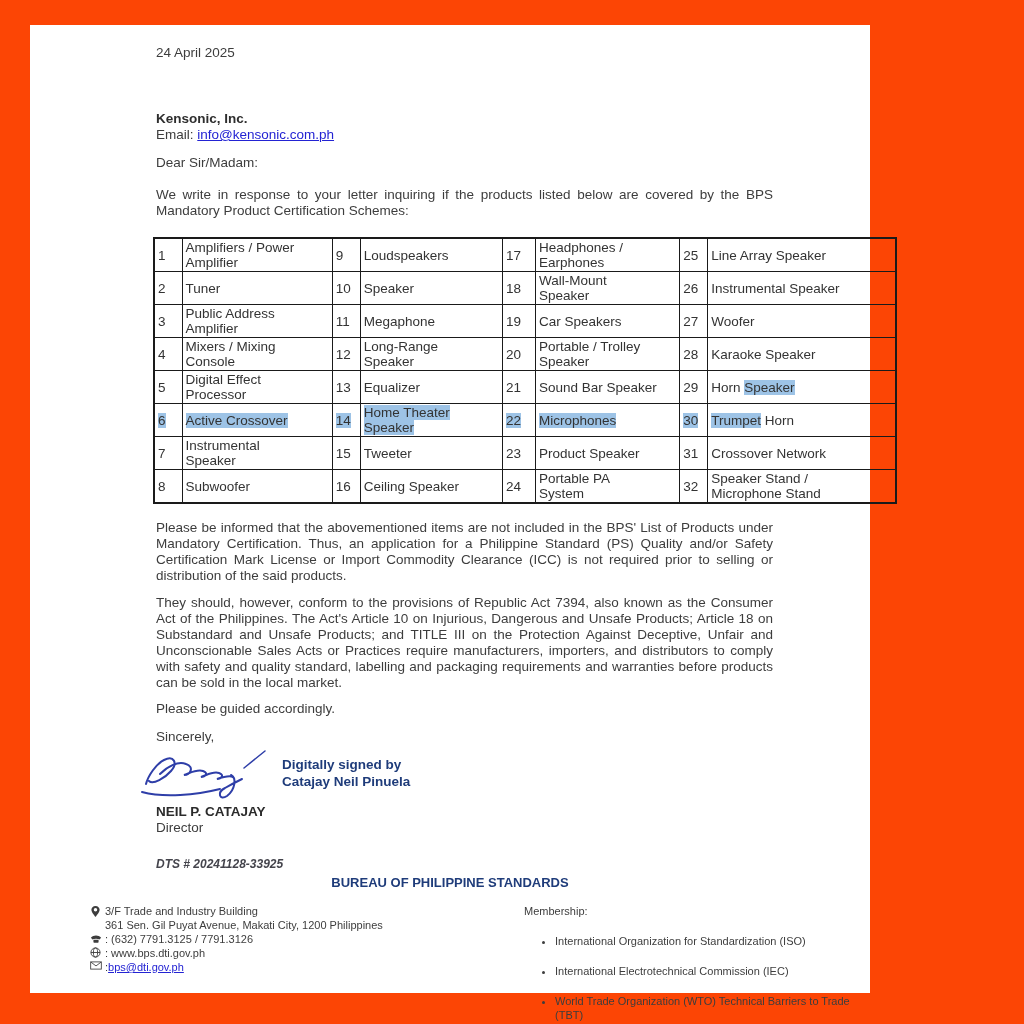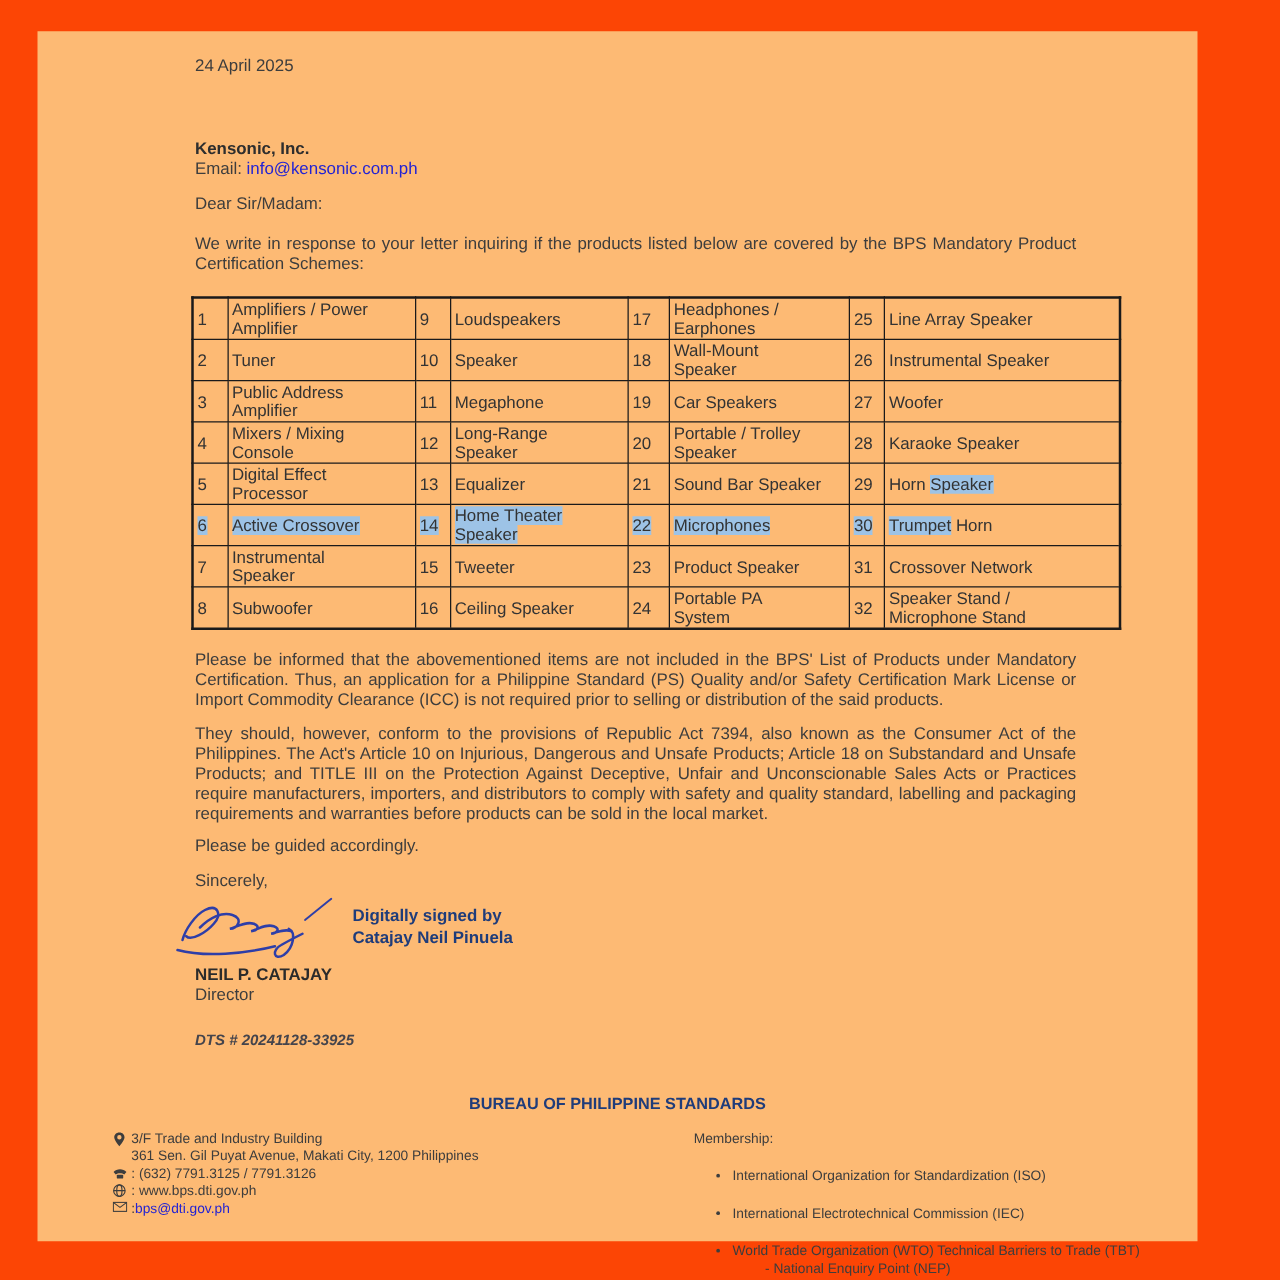--- a/index.html
+++ b/index.html
@@ -1,24 +1,24 @@
 <!DOCTYPE html>
 <html><head>
 <meta charset="utf-8">
 <style>
   * { margin:0; padding:0; box-sizing:border-box; }
   html,body { width:1024px; height:1024px; }
   body { font-family:"Liberation Sans", sans-serif; }
   .canvas { position:relative; width:1024px; height:1024px; background:#FC4505; overflow:hidden; }
-  .page { position:absolute; left:30px; top:25px; width:928px; height:968px; background:#fdba74; color:#3d3d3d; }
+  .page { position:absolute; left:30px; top:25px; width:840px; height:968px; background:#ffffff; color:#3d3d3d; }
   .content { position:absolute; left:126px; right:97px; top:0; font-size:13.5px; line-height:16px; }
   .date { margin-top:20px; }
   .recipient { margin-top:50px; }
   .r-name { font-weight:bold; color:#2e2e2e; }
-  a.link { color:#2323d3; cursor:pointer;text-align:right; }
+  a.link { color:#2323d3; text-decoration:underline; cursor:pointer;text-align:right; }
   .salutation { margin-top:12px; }
   .para { text-align:justify; }
   .intro { margin-top:16px; }
   table.products { margin-top:18px; margin-left:-3px; border-collapse:collapse; table-layout:fixed; width:744px; font-size:13.5px; line-height:15px; color:#333; }
   table.products { border:2px solid #1a1a1a; }
   table.products td { border:1px solid #1a1a1a; padding:1px 3px; height:31px; vertical-align:middle; overflow:hidden; }
   td.num { padding-left:2px; }
   .hl { background:#9DC3E6; }
   .p1 { margin-top:16px; }
   .p2 { margin-top:11px; }

